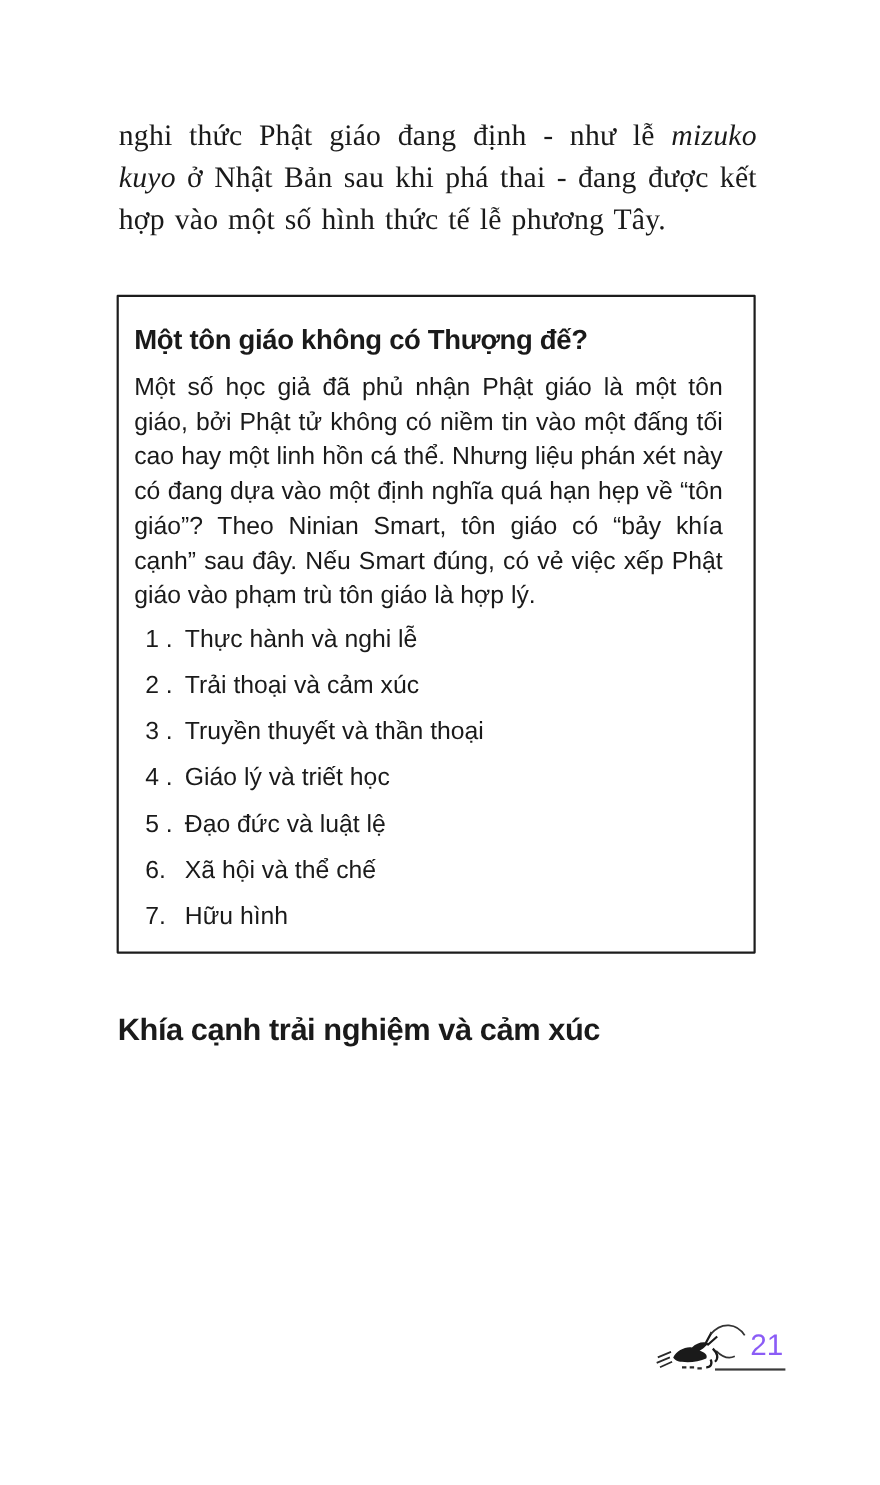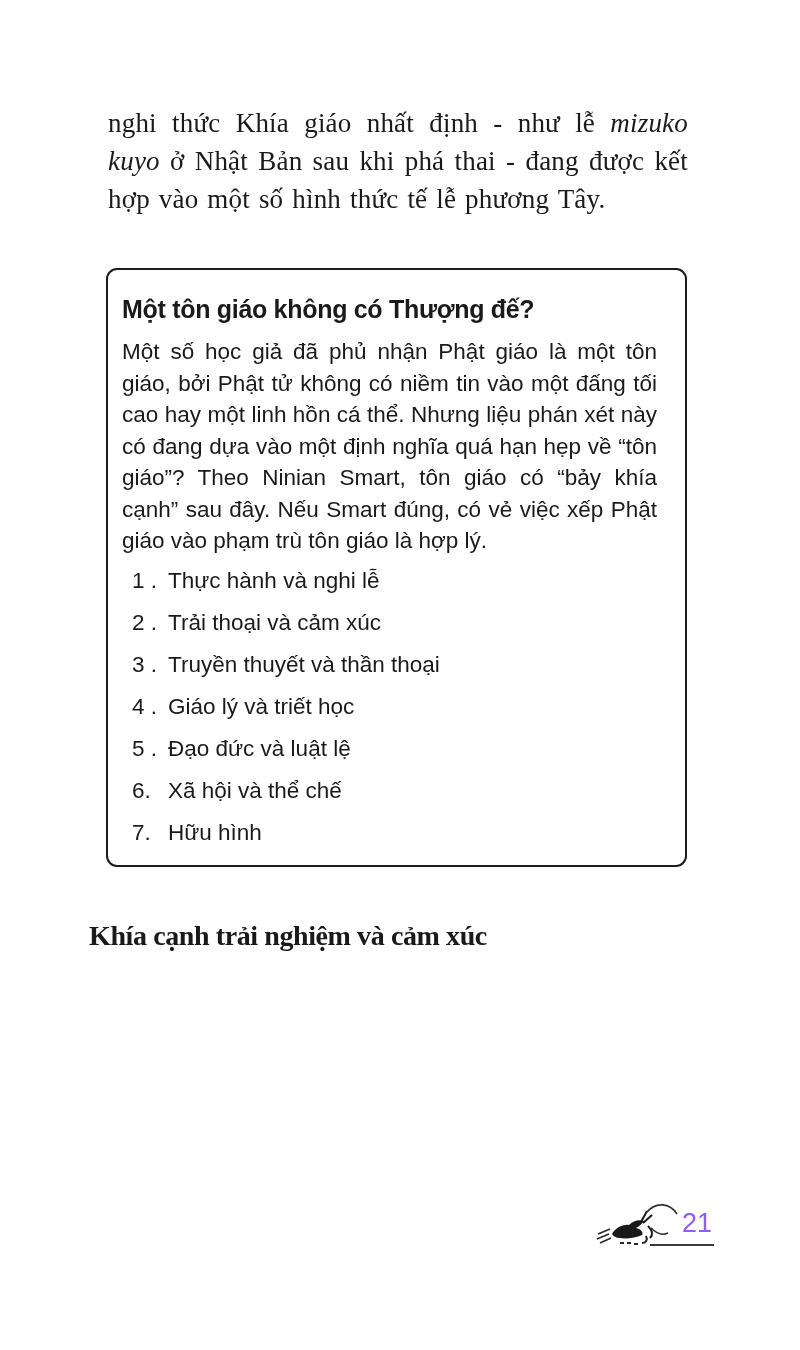--- a/index.html
+++ b/index.html
@@ -32,21 +32,21 @@
 
   
   .info-box {
     position: absolute;
     left: 106px;
     top: 268px;
     width: 581px;
     height: 599px;
     box-sizing: border-box;
     border: 2px solid #1c1c1c;
-    border-radius: 11px;
+    border-radius: 1px;
     padding: 25px 16px 0 14px;
     font-family: "Liberation Sans", sans-serif;
   }
   .box-title {
     margin: 0 0 12px 0;
     font-size: 25px;
     font-weight: 700;
     letter-spacing: -0.3px;
   }
   .box-body {
@@ -69,25 +69,25 @@
     margin-bottom: 16px;
   }
   .aspect-list .num {
     flex: 0 0 36px;
   }
   .aspect-list .label { flex: 1; }
 
   
   .section-heading {
     position: absolute;
-    left: 89px;
+    left: 107px;
     top: 920px;
     width: 580px;
     margin: 0;
-    font-family: Liberation Serif, serif;
+    font-family: Liberation Sans, sans-serif;
     font-size: 28px;
     font-weight: 700;
     letter-spacing: -0.4px;
   }
 
   
   .body-par {
     position: absolute;
     left: 108px;
     top: 980px;
@@ -127,21 +127,21 @@
     width: 64px;
     height: 2px;
     background: #3a3a3a;
   }
 </style>
 </head>
 <body>
 
 <div class="page">
 
-  <p class="intro-par"><span>nghi thức Khía giáo nhất định - như lễ </span><em>mizuko kuyo</em><span> ở Nhật Bản sau khi phá thai - đang được kết hợp vào một số hình thức tế lễ phương Tây.</span></p>
+  <p class="intro-par"><span>nghi thức Phật giáo đang định - như lễ </span><em>mizuko kuyo</em><span> ở Nhật Bản sau khi phá thai - đang được kết hợp vào một số hình thức tế lễ phương Tây.</span></p>
 
   <div class="info-box">
     <h2 class="box-title">Một tôn giáo không có Thượng đế?</h2>
     <p class="box-body">Một số học giả đã phủ nhận Phật giáo là một tôn giáo, bởi Phật tử không có niềm tin vào một đấng tối cao hay một linh hồn cá thể. Nhưng liệu phán xét này có đang dựa vào một định nghĩa quá hạn hẹp về “tôn giáo”? Theo Ninian Smart, tôn giáo có “bảy khía cạnh” sau đây. Nếu Smart đúng, có vẻ việc xếp Phật giáo vào phạm trù tôn giáo là hợp lý.</p>
     <ol class="aspect-list">
       <li>
         <span class="num">1 .</span>
         <span class="label">Thực hành và nghi lễ</span>
       </li>
       <li>

